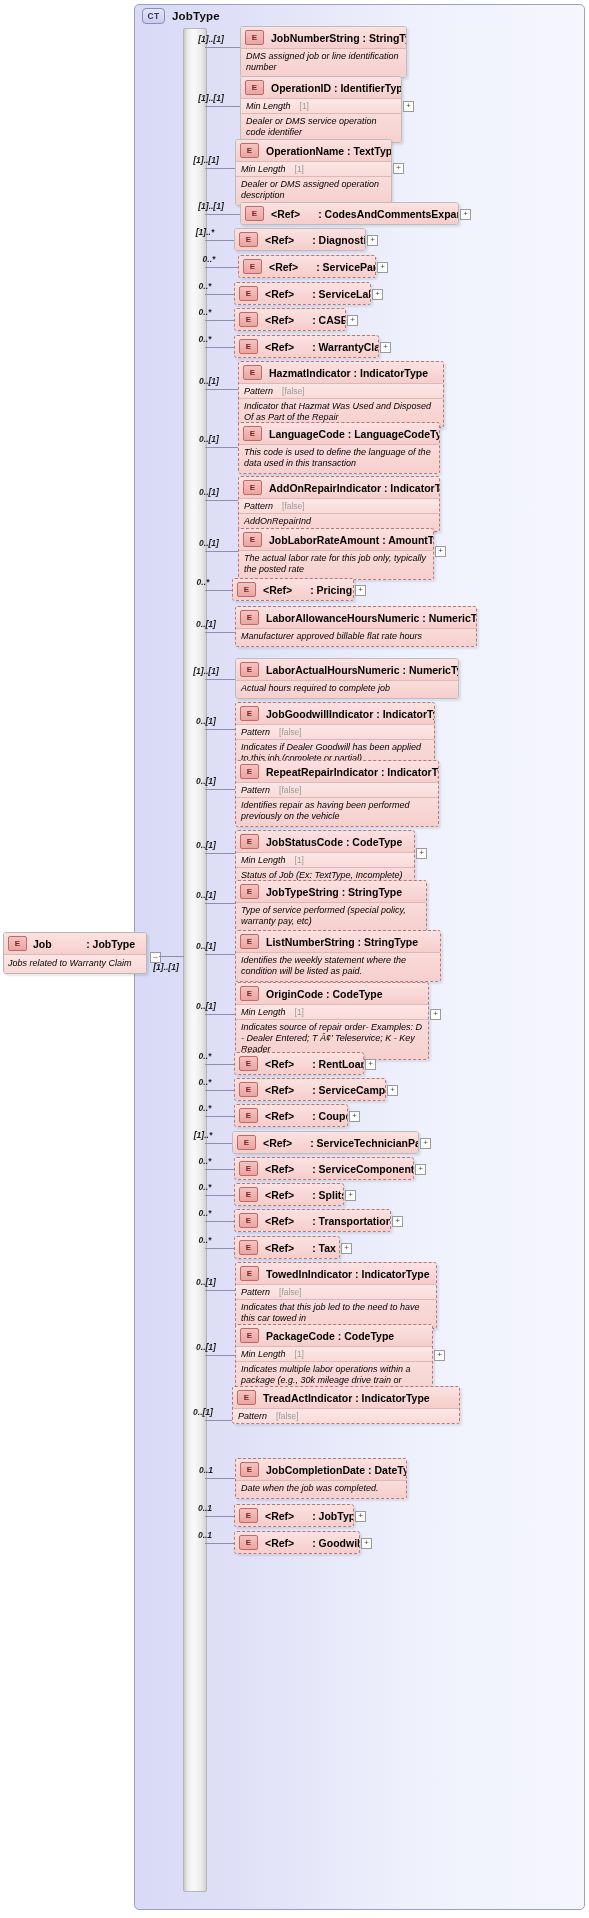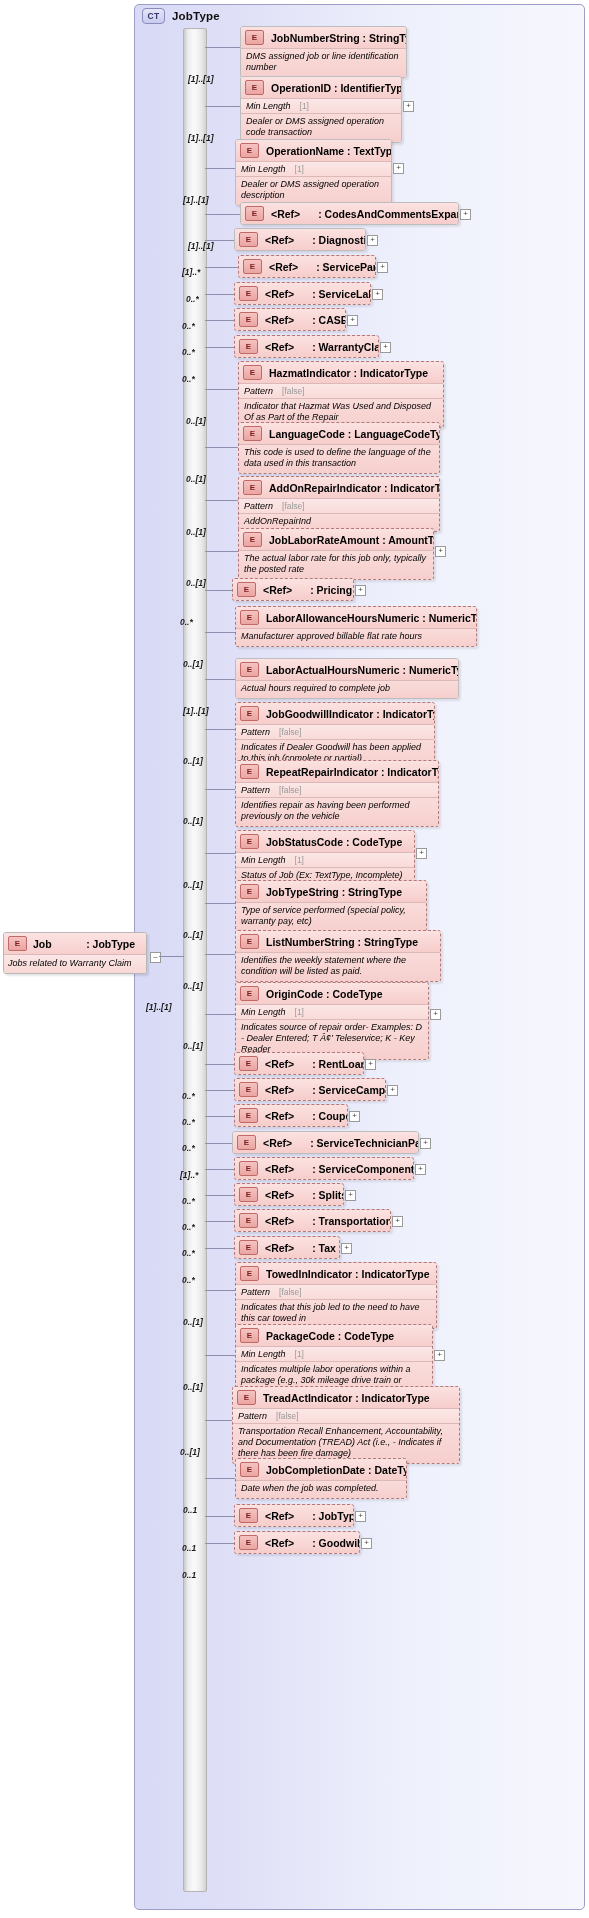--- a/index.html
+++ b/index.html
@@ -86,21 +86,21 @@
     background:linear-gradient(180deg,#f9dcda,#f6cfcd);
   }
   .card.solid .hdr{background:linear-gradient(180deg,#fbe2e1 0%,#f6cdcb 100%);}
   .refcard .hdr{padding:3px 8px 3px 4px;}
 
   .card{background:linear-gradient(180deg,#fbe6e5,#f7d4d2);}
 
   
   .card-label{
     position:absolute;font-style:italic;font-weight:bold;font-size:8.5px;
-    color:#1a1a1a;white-space:nowrap;text-align:left;margin-top:40px;
+    color:#1a1a1a;white-space:nowrap;text-align:center;
   }
   .leader{position:absolute;border-bottom:1px solid #8e8eae;height:0;}
 </style>
 </head>
 <body>
 
 <div id="canvas">
 
   <div class="ct-box"></div>
   <div class="ct-head">
@@ -134,21 +134,21 @@
       <div class="leader" style="left: 205px; top: 47px; width: 35px;"></div>
       <div class="card solid" style="left: 240px; top: 76px; width: 160px;">
         <div class="hdr">
           <span class="e-badge">E</span>
           <span class="nm">OperationID : IdentifierType</span>
         </div>
         <div class="facet">
           <span>Min Length</span>
           <span class="fv">[1]</span>
         </div>
-        <div class="doc2">Dealer or DMS assigned operation code transaction</div>
+        <div class="doc2">Dealer or DMS service operation code identifier</div>
       </div>
       <div class="card-label" style="left: 188px; width: 46px; top: 93px;">[1]..[1]</div>
       <div class="leader" style="left: 205px; top: 106px; width: 35px;"></div>
       <div class="pm" style="left: 403px; top: 101px;">+</div>
       <div class="card solid" style="left: 235px; top: 139px; width: 155px;">
         <div class="hdr">
           <span class="e-badge">E</span>
           <span class="nm">OperationName : TextType</span>
         </div>
         <div class="facet">
@@ -459,21 +459,20 @@
       <div class="pm" style="left: 434px; top: 1350px;">+</div>
       <div class="card dashed" style="left: 232px; top: 1386px; width: 226px;">
         <div class="hdr">
           <span class="e-badge">E</span>
           <span class="nm">TreadActIndicator : IndicatorType</span>
         </div>
         <div class="facet">
           <span>Pattern</span>
           <span class="fv">[false]</span>
         </div>
-        <div class="doc2">Transportation Recall Enhancement, Accountability, and Documentation (TREAD) Act (i.e., - Indicates if there has been fire damage)</div>
       </div>
       <div class="card-label" style="left: 180px; width: 46px; top: 1407px;">0..[1]</div>
       <div class="leader" style="left: 205px; top: 1420px; width: 27px;"></div>
       <div class="card dashed" style="left: 235px; top: 1458px; width: 170px;">
         <div class="hdr">
           <span class="e-badge">E</span>
           <span class="nm">JobCompletionDate : DateType</span>
         </div>
         <div class="doc2">Date when the job was completed.</div>
       </div>

